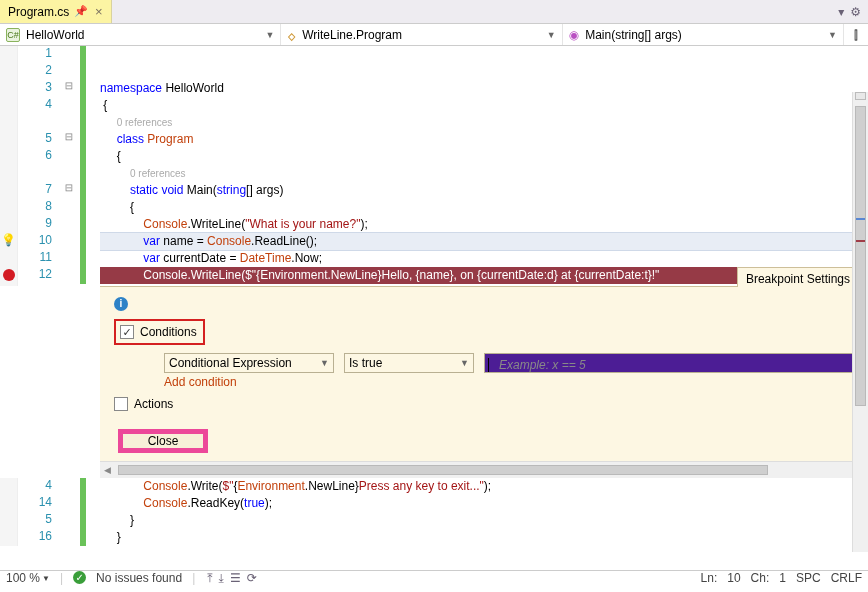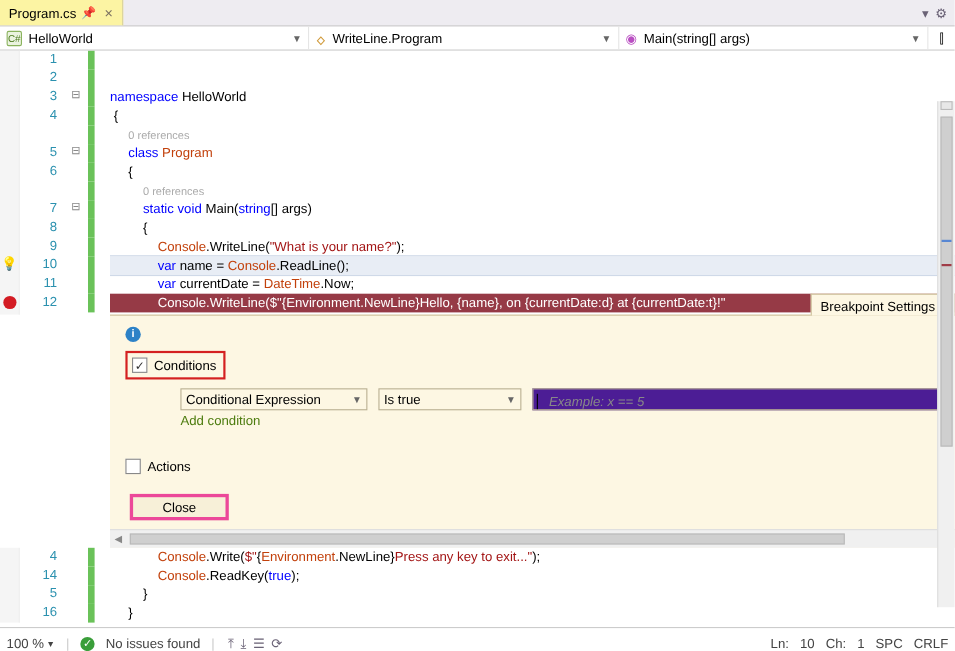--- a/index.html
+++ b/index.html
@@ -57,39 +57,39 @@
   .loc-row { margin-bottom: 10px; }
   .loc-row a { color: #0066cc; cursor: pointer; }
   .chk-row { display: flex; align-items: center; gap: 6px; margin-bottom: 8px; }
   .chkbox { width: 14px; height: 14px; border: 1px solid #888; background: #fff; display: inline-flex; align-items: center; justify-content: center; font-size: 11px; color: #333; }
   .highlight-red { border: 2px solid #d42020; padding: 4px 6px 4px 4px; display: inline-flex; }
   .cond-row { display: flex; align-items: center; gap: 10px; margin-left: 50px; margin-bottom: 2px; }
   .dd-field { height: 20px; border: 1px solid #b9b092; background: #fdf7e3; display: flex; align-items: center; padding: 0 4px; }
   .dd-field .dd { margin-left: auto; font-size: 9px; color: #666; }
   .txt-field { height: 20px; border: 1px solid #b9b092; background: #4c1d95; flex: 1; padding: 0 14px; color: #888; font-style: italic; display: flex; align-items: flex-end; position: relative; }
   .txt-field .cursor { position: absolute; left: 3px; width: 1px; height: 14px; background: #000; }
-  .addcond { margin-left: 50px; color: #4d7c0f; margin-bottom: 28px; }
-  .close-btn { height: 24px; width: 90px; border: 3px solid #ec4899; background: #f7f0d8; display: inline-flex; align-items: center; justify-content: center; margin-left: 4px; }
+  .addcond { margin-left: 50px; color: #c2410c; margin-bottom: 8px; }
+  .close-btn { height: 24px; width: 90px; border: 5px solid #ec4899; background: #f7f0d8; display: inline-flex; align-items: center; justify-content: center; margin-left: 4px; }
   .hscroll { height: 17px; background: #f0f0f0; border-top: 1px solid #ddd; display: flex; align-items: center; padding: 0 18px; position: relative; }
   .hscroll .thumb { height: 10px; background: #cfcfcf; border: 1px solid #b9b9b9; position: absolute; left: 18px; width: 650px; }
   .hscroll .arrow { position: absolute; font-size: 9px; color: #888; }
 
   
   .code-pane2 { display: flex; }
 
   
   .vscroll { position: absolute; right: 0; top: 46px; bottom: 18px; width: 16px; background: #f0f0f0; border-left: 1px solid #ddd; }
   .vscroll .thumb { position: absolute; left: 2px; right: 2px; top: 14px; height: 300px; background: #cfcfcf; border: 1px solid #b9b9b9; }
   .vscroll .dash { position: absolute; left: 3px; right: 3px; height: 2px; }
   .vscroll .cur { background: #5887d3; top: 126px; }
   .vscroll .bp { background: #a03c47; top: 148px; }
   .vscroll .split { position: absolute; top: 0; left: 2px; right: 2px; height: 8px; border: 1px solid #bbb; background: #e8e8e8; }
 
   
-  .status { height: 22px; border-top: 1px solid #ccc; display: flex; align-items: flex-end; padding: 0 6px; gap: 10px; font-size: 11px; color: #444; }
+  .status { height: 22px; border-top: 1px solid #ccc; display: flex; align-items: flex-start; padding: 0 6px; gap: 10px; font-size: 11px; color: #444; }
   .status .zoom { display: flex; align-items: center; gap: 2px; }
   .status .ok { width: 13px; height: 13px; border-radius: 50%; background: #3a9e3a; color: #fff; font-size: 10px; text-align: center; line-height: 13px; }
   .status .sep { color: #ccc; }
   .status .grow { flex: 1; }
   .status .icons { display: flex; gap: 2px; color: #6a6276; }
   .status .icons span { padding: 0 2px; }
 </style>
 </head>
 <body>
 

